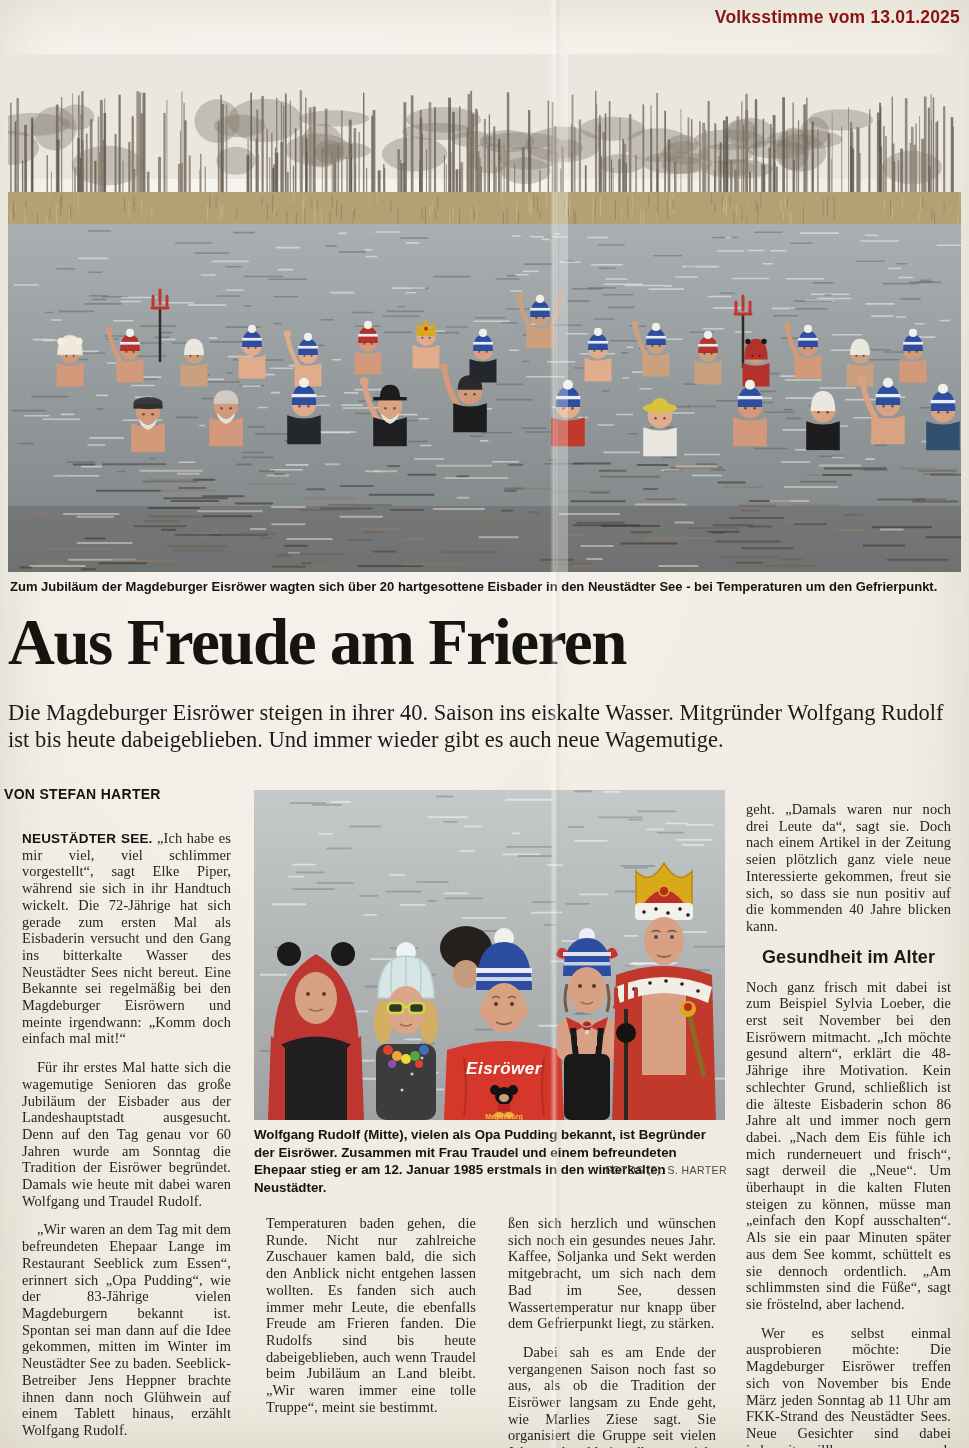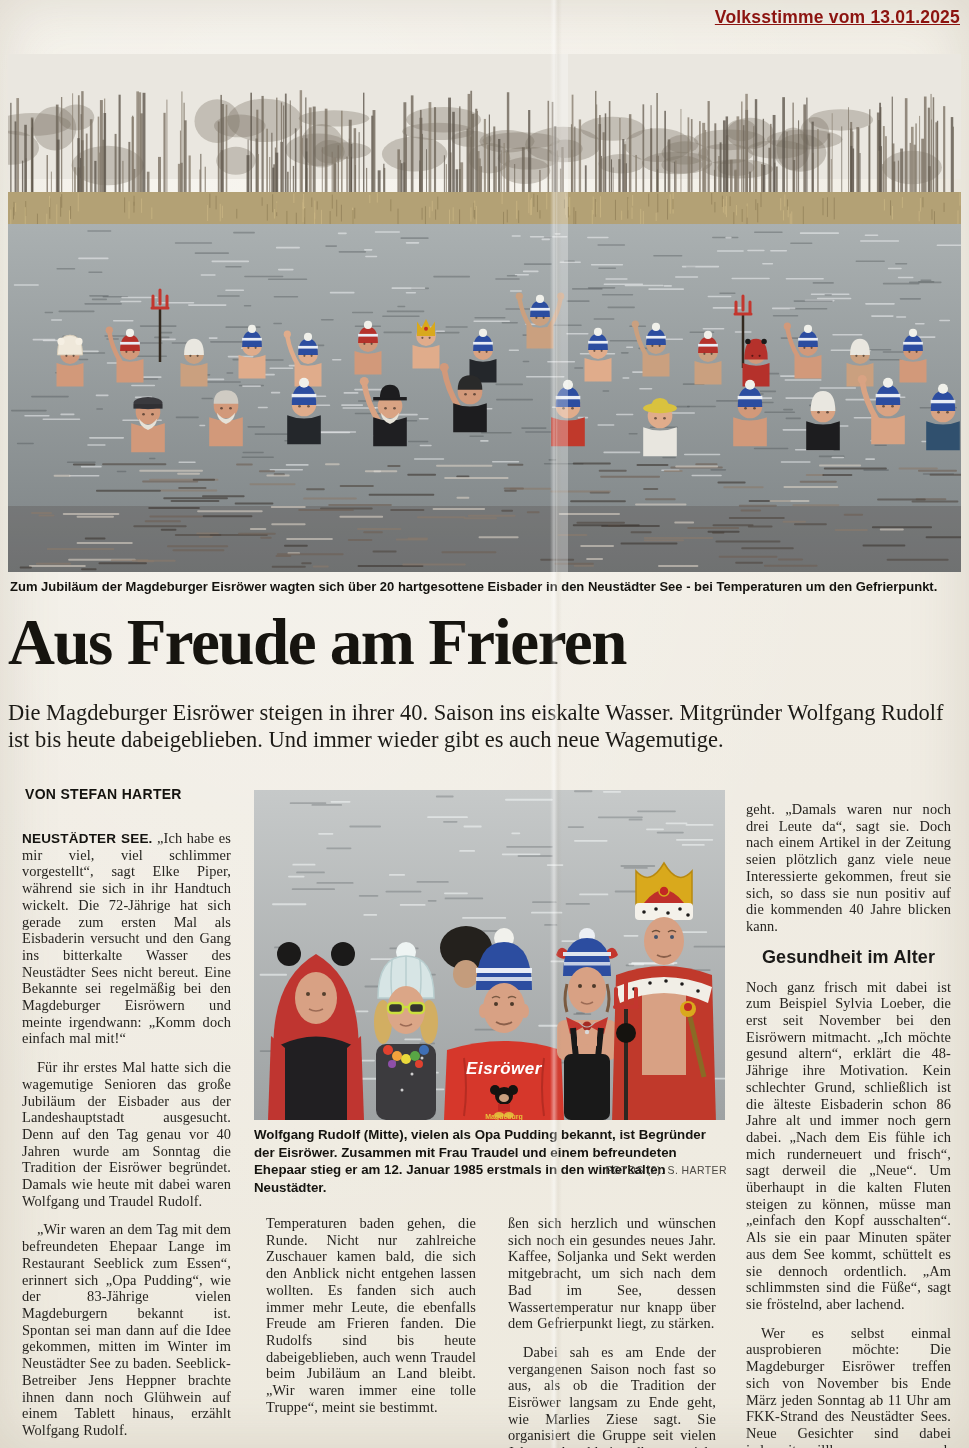--- a/index.html
+++ b/index.html
@@ -12,37 +12,37 @@
     font-family:"Liberation Serif", serif; color:#262420;
   }
   .crease{
     position:absolute; left:550px; top:0; width:12px; height:1448px;
     background:linear-gradient(90deg, rgba(255,255,255,0), rgba(255,255,255,.45), rgba(160,150,130,.10), rgba(255,255,255,0));
     pointer-events:none;
   }
   .clip-date{
     position:absolute; top:7px; right:9px;
     font:700 17.5px/1.2 "Liberation Sans", sans-serif;
-    color:#8c1410; letter-spacing:.2px;text-decoration:underline;
+    color:#8c1410; letter-spacing:.2px;
   }
   .main-photo{position:absolute; left:8px; top:54px; width:953px; height:518px; overflow:hidden;}
   .main-caption{
     position:absolute; left:10px; top:579px; width:950px;
     font:700 13px/16px "Liberation Sans", sans-serif; color:#14130f; white-space:nowrap;
   }
   .headline{
     position:absolute; left:8px; top:608px; width:950px;
     font:700 65px/1.05 "Liberation Serif", serif; letter-spacing:-1.5px; color:#16140f;
   }
   .deck{
     position:absolute; left:8px; top:700px; width:955px;
     font:400 22.5px/26.5px "Liberation Serif", serif; color:#1c1a16;
   }
   .byline{
-    position:absolute; left:25px; top:786px;
+    position:absolute; left:4px; top:786px;
     font:700 14px/1.2 "Liberation Sans", sans-serif; letter-spacing:.3px; color:#14130f;
   }
   .col{
     position:absolute; overflow:hidden; text-align:justify;
     font-size:14.4px; line-height:16.7px; letter-spacing:.1px; word-spacing:.4px; color:#262420;
     hyphens:auto;
   }
   .col1{left:10px;  top:818px;  width:233px; height:630px;}
   .col2{left:254px; top:1203px; width:234px; height:245px;}
   .col3{left:496px; top:1203px; width:232px; height:245px;}
@@ -1329,21 +1329,21 @@
   </div>
 
   <div class="main-caption">Zum Jubiläum der Magdeburger Eisröwer wagten sich über 20 hartgesottene Eisbader in den Neustädter See - bei Temperaturen um den Gefrierpunkt.</div>
 
   <div class="headline">Aus Freude am Frieren</div>
   <div class="deck">Die Magdeburger Eisröwer steigen in ihrer 40. Saison ins eiskalte Wasser. Mitgründer Wolfgang Rudolf ist bis heute dabeigeblieben. Und immer wieder gibt es auch neue Wagemutige.</div>
   <div class="byline">VON STEFAN HARTER</div>
 
   <div class="col col1">
     <p class="para noindent"><span class="lead-in">NEUSTÄDTER SEE.</span> <span>„Ich habe es mir viel, viel schlimmer vorgestellt“, sagt Elke Piper, während sie sich in ihr Handtuch wickelt. Die 72-Jährige hat sich gerade zum ersten Mal als Eisbaderin versucht und den Gang ins bitterkalte Wasser des Neustädter Sees nicht bereut. Eine Bekannte sei regelmäßig bei den Magdeburger Eisröwern und meinte irgendwann: „Komm doch einfach mal mit!“</span></p>
-    <p class="para">Für ihr erstes Mal hatte sich die wagemutige Senioren das große Jubiläum der Eisbader aus der Landeshauptstadt ausgesucht. Denn auf den Tag genau vor 40 Jahren wurde am Sonntag die Tradition der Eisröwer begründet. Damals wie heute mit dabei waren Wolfgang und Traudel Rudolf.</p>
+    <p class="para">Für ihr erstes Mal hatte sich die wagemutige Senioren das große Jubiläum der Eisbader aus der Landeshauptstadt ausgesucht. Denn auf den Tag genau vor 60 Jahren wurde am Sonntag die Tradition der Eisröwer begründet. Damals wie heute mit dabei waren Wolfgang und Traudel Rudolf.</p>
     <p class="para">„Wir waren an dem Tag mit dem befreundeten Ehepaar Lange im Restaurant Seeblick zum Essen“, erinnert sich „Opa Pudding“, wie der 83-Jährige vielen Magdeburgern bekannt ist. Spontan sei man dann auf die Idee gekommen, mitten im Winter im Neustädter See zu baden. Seeblick-Betreiber Jens Heppner brachte ihnen dann noch Glühwein auf einem Tablett hinaus, erzählt Wolfgang Rudolf.</p>
     <p class="para noindent">Schnell machte die Nachricht von den „Verrückten“, die bei eisigen</p>
   </div>
 
   <div class="inline-photo">
     <svg id="mid-photo-svg" width="471" height="330" viewBox="0 0 471 330">
       <defs>
         <linearGradient id="wg2" x1="0" y1="0" x2="0" y2="1">
           <stop offset="0" stop-color="#c6c9c9"></stop>
             <stop offset="1" stop-color="#9ea2a3"></stop>

